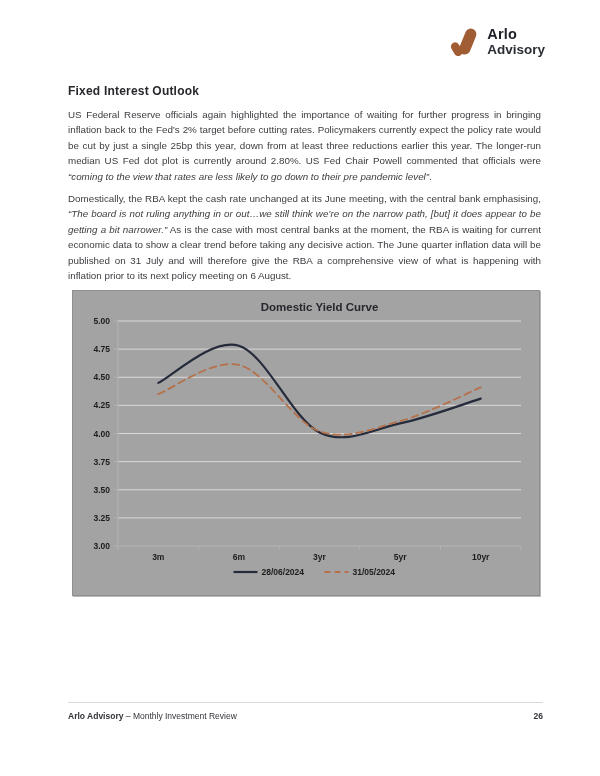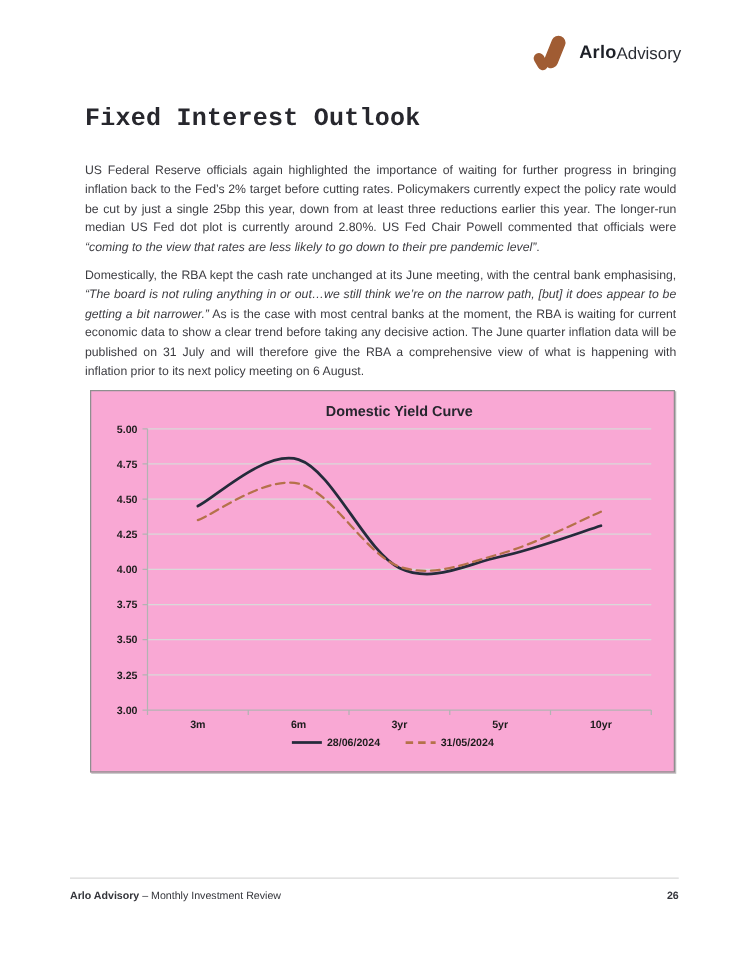--- a/index.html
+++ b/index.html
@@ -4,36 +4,36 @@
 <style>
   * { margin:0; padding:0; box-sizing:border-box; }
   html,body { background:#e8e8e8; }
   .page {
     position:relative; width:600px; height:776px; margin:0 auto;
     background:#ffffff; overflow:hidden;
     font-family:"Liberation Sans", sans-serif; color:#3a3a3e;
   }
   
   .logo { position:absolute; top:26px; right:55px; display:flex; align-items:center; gap:7px; }
-  .logo-text { display:flex; flex-direction:row; line-height:15px; }
+  .logo-text { display:flex; flex-direction:column; line-height:15px; }
   .logo-text .brand-top { font-size:14.5px; font-weight:bold; color:#1d2027; letter-spacing:.2px; }
-  .logo-text .brand-bottom { font-size:13.5px; font-weight:400; color:#2a2d34; }
+  .logo-text .brand-bottom { font-size:13.5px; font-weight:700; color:#2a2d34; }
   
   main { position:absolute; top:84px; left:68px; width:473px; }
-  h1 { font-size:20px; font-weight:bold; color:#27272d; letter-spacing:.2px; margin-bottom:22px;font-family:Liberation Mono, monospace; }
+  h1 { font-size:12px; font-weight:bold; color:#27272d; letter-spacing:.2px; margin-bottom:9px; }
   p.body-par { font-size:9.8px; line-height:15.4px; text-align:justify; color:#3c3c41; margin-bottom:7px; }
   p.body-par .it { font-style:italic; }
   
   .chart-frame {
-    margin:4px 0 0 4px; width:468px; height:306px; background:#f9a8d4;
+    margin:4px 0 0 4px; width:468px; height:306px; background:#a3a3a3;
     border:1px solid #8f8f8f; box-shadow:1px 1px 0 #b9b9b9;
   }
   .source-note { font-size:8px; font-style:italic; color:#4a4a4a; margin-top:7px; }
   
-  .footer { position:absolute; left:56px; right:57px; top:702px; }
+  .footer { position:absolute; left:68px; right:57px; top:702px; }
   .footer-rule { border:none; border-top:1.5px solid #d9d9d9; margin-bottom:8px; }
   .footer-row { display:flex; justify-content:space-between; font-size:8.5px; color:#33343a; }
   .footer-row .b { font-weight:bold; }
 </style>
 </head>
 <body>
 
 <div class="page">
 
   <header>

